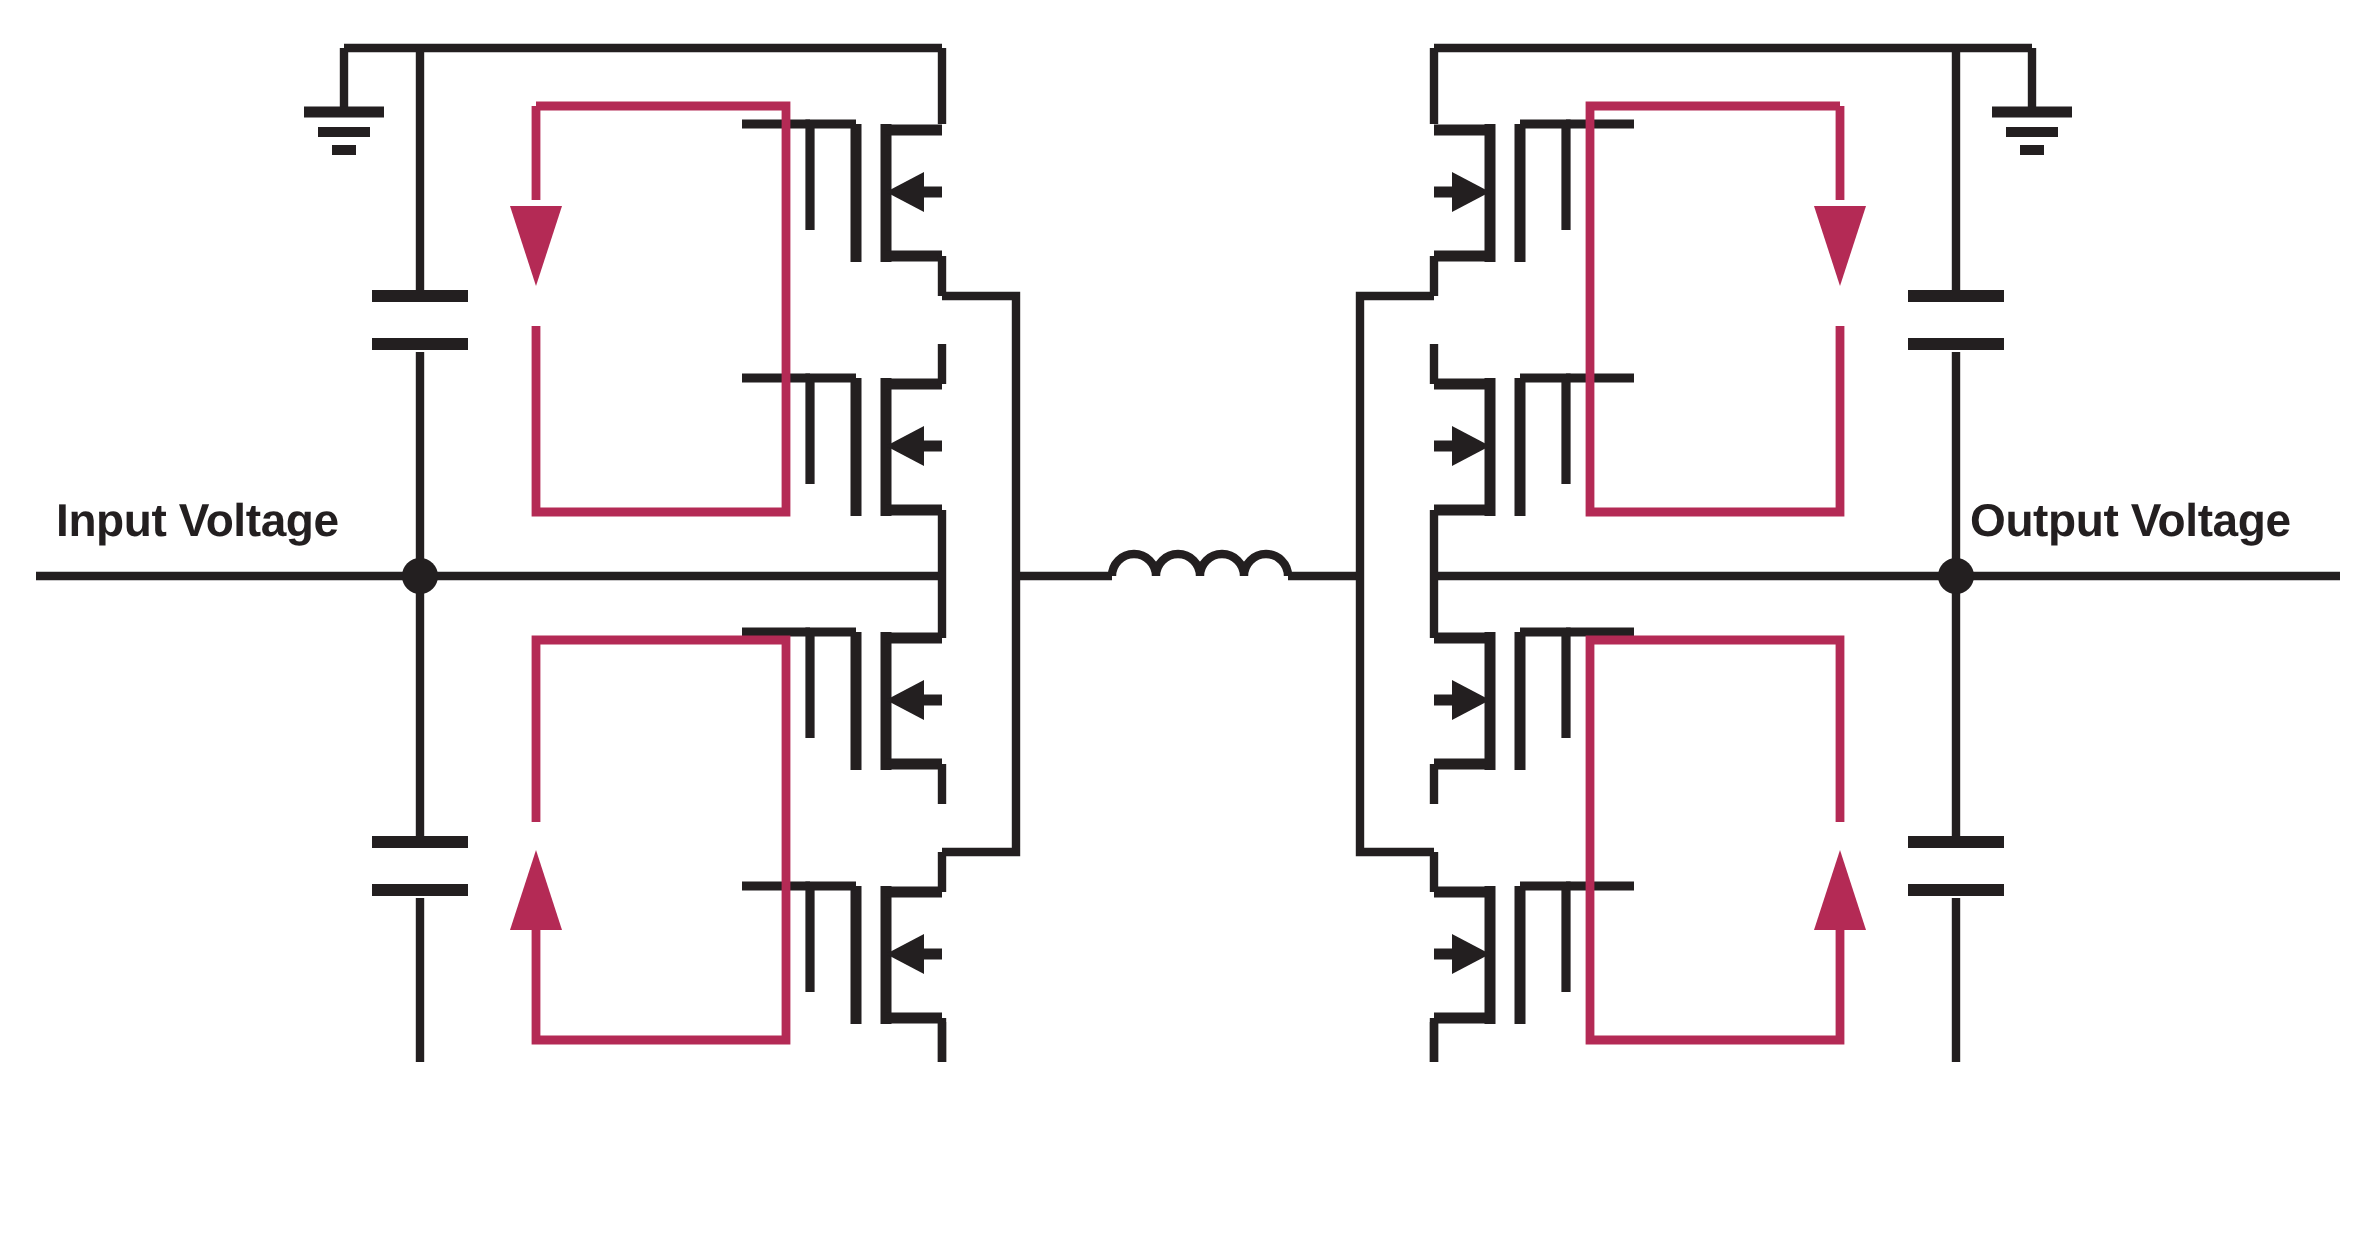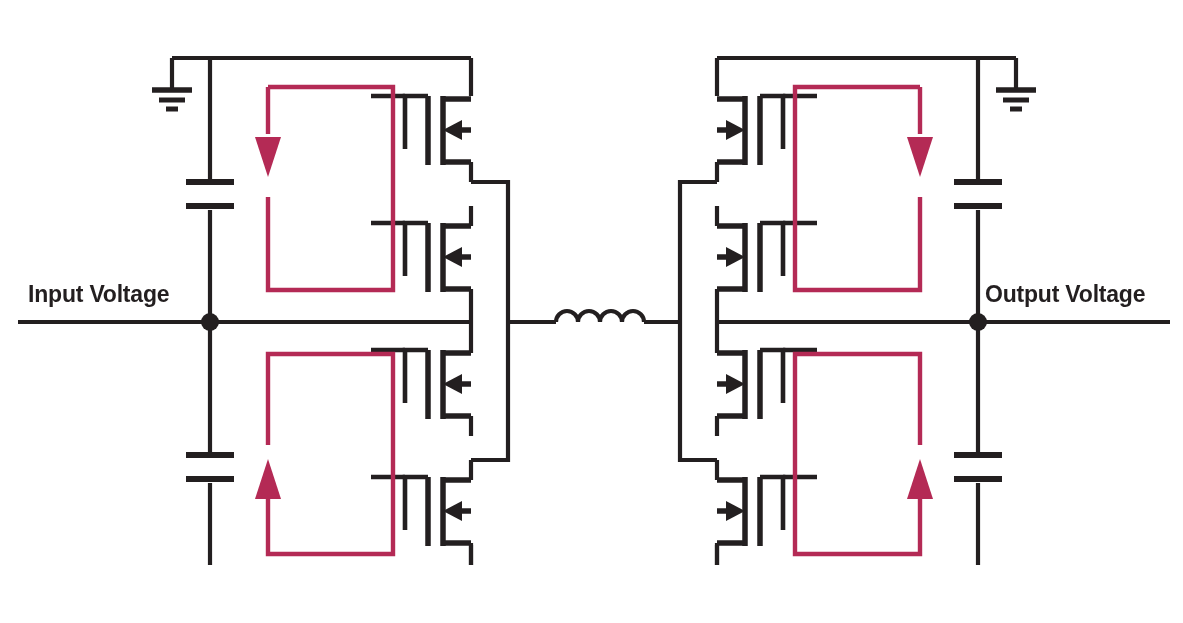--- a/index.html
+++ b/index.html
@@ -10,21 +10,20 @@
   }
   body {
     font-family: "Liberation Sans", sans-serif;
   }
   #canvas {
     position: relative;
     width: 1183px;
     height: 531px;
     background: #15803d;
     overflow: hidden;
-    margin-top: 34px;
   }
   #circuit-svg {
     display: block;
     width: 1183px;
     height: 623px;
   }
   .wire {
     stroke: #231f20;
     stroke-width: 4.2;
     fill: none;

